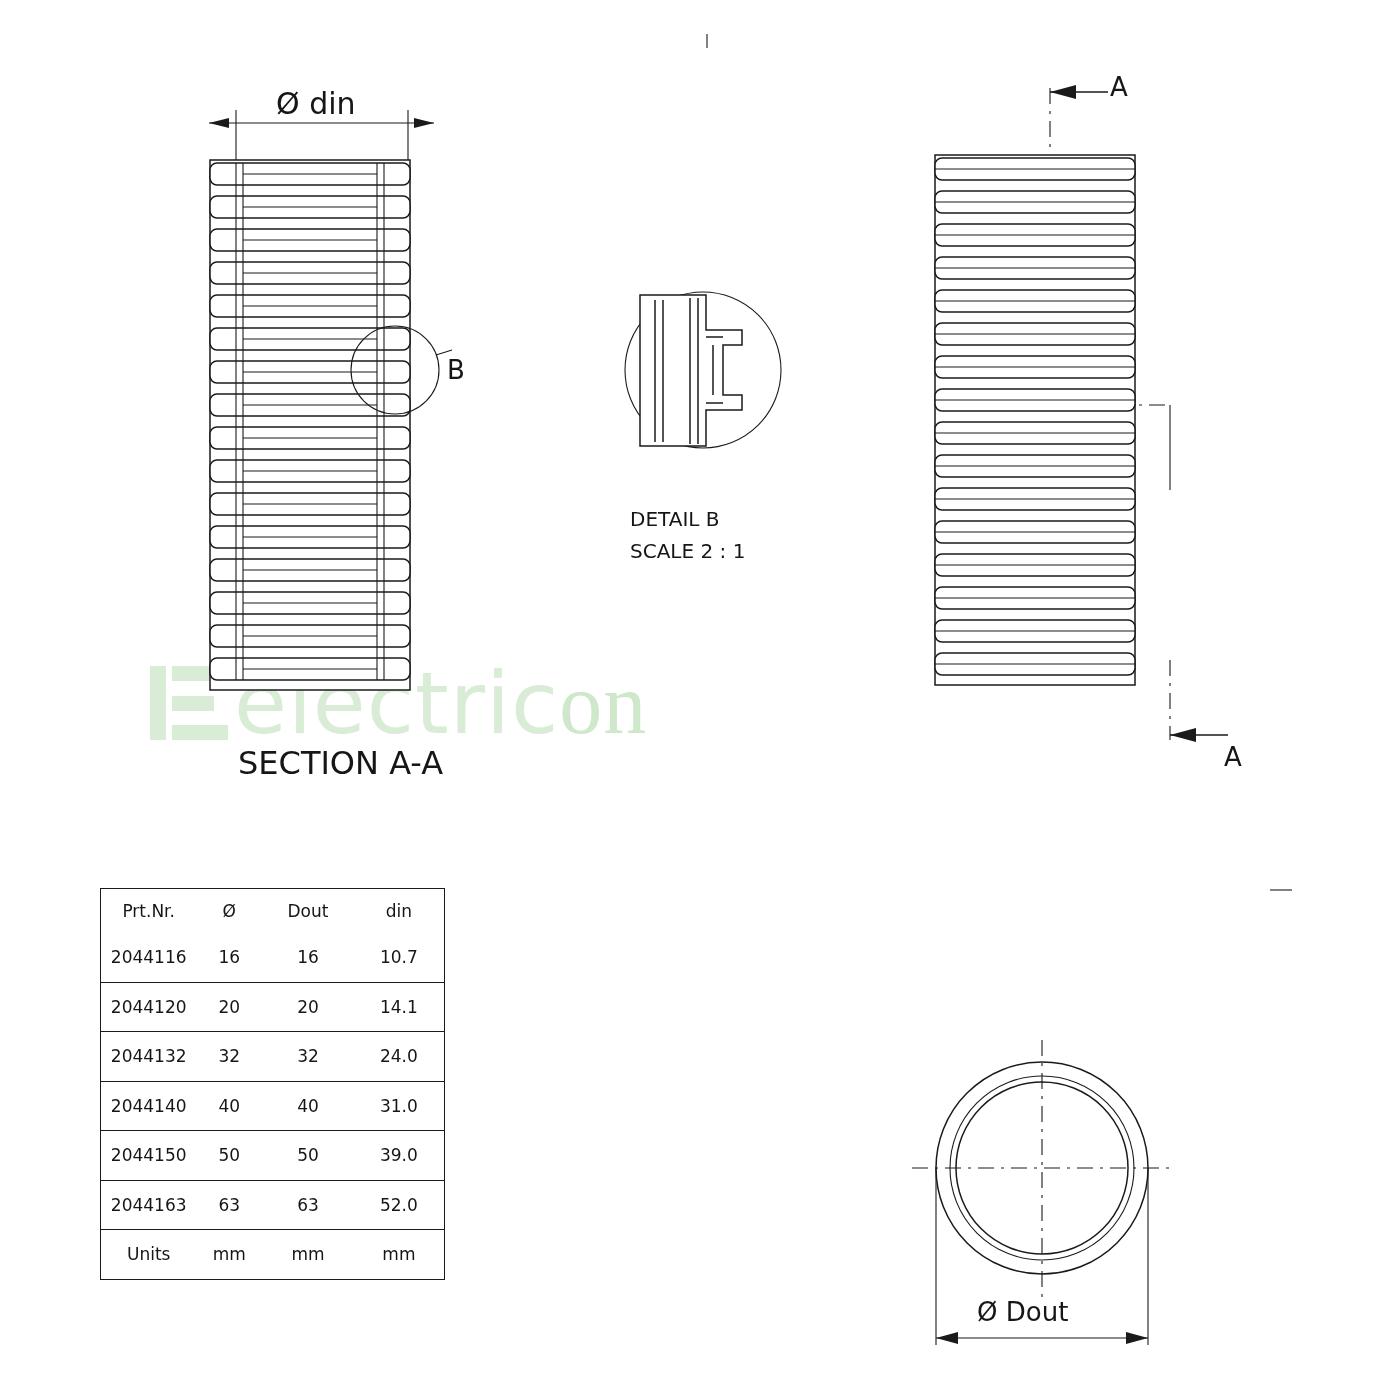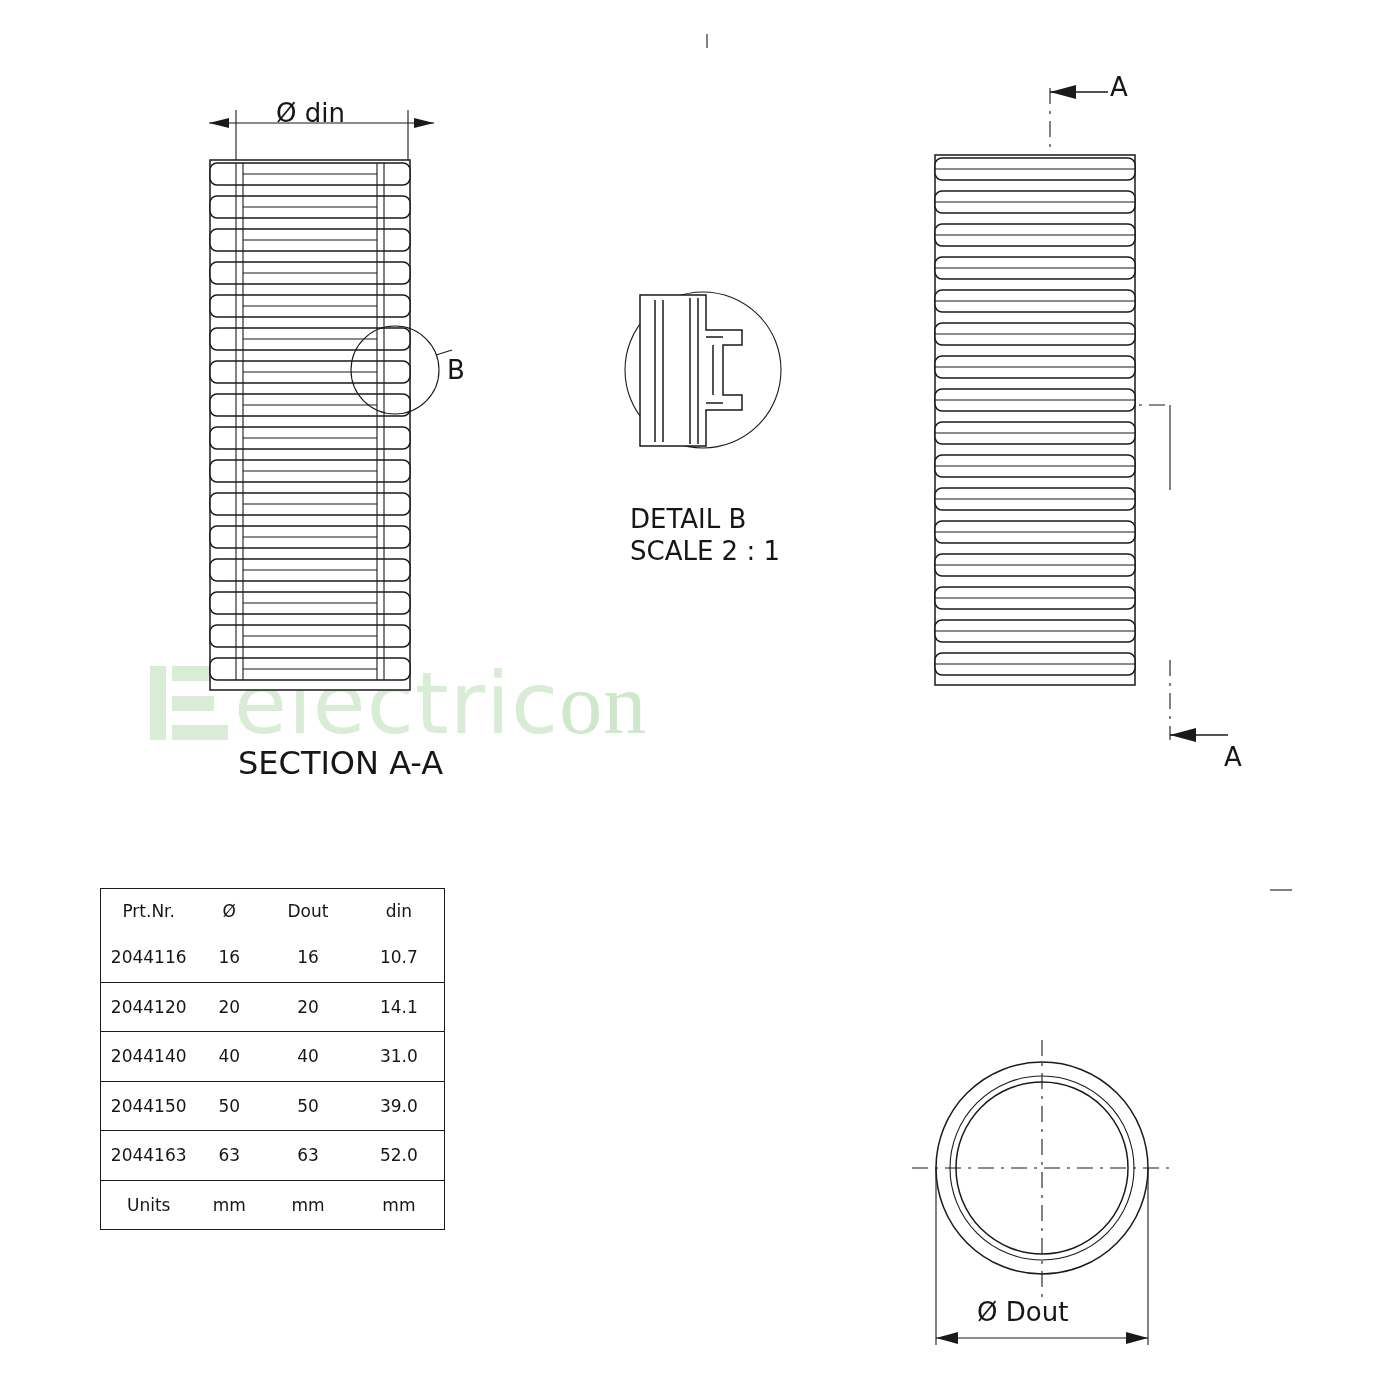--- a/index.html
+++ b/index.html
@@ -58,23 +58,23 @@
   }
   .watermark .wm-text .wm-accent { color: #cfe8cb; font-family: Liberation Serif, serif; }
 
   
   .label {
     position: absolute;
     font-family: "DejaVu Sans", sans-serif;
     color: #161616;
     white-space: pre;
   }
-  .lbl-din      { left: 276px; top: 98px;  font-size: 26px; }
+  .lbl-din      { left: 276px; top: 86px;  font-size: 30px; }
   .lbl-B        { left: 447px; top: 355px; font-size: 26px; }
-  .lbl-detail   { left: 630px; top: 503px; font-size: 26px; line-height: 32px; }
+  .lbl-detail   { left: 630px; top: 503px; font-size: 20px; line-height: 32px; }
   .lbl-section  { left: 238px; top: 744px; font-size: 32px; }
   .lbl-A-top    { left: 1110px; top: 72px; font-size: 26px; }
   .lbl-A-bot    { left: 1224px; top: 742px; font-size: 26px; }
   .lbl-dout     { left: 977px; top: 1297px; font-size: 26px; }
 
   
   .spec-table {
     position: absolute;
     left: 100px;
     top: 888px;
@@ -303,20 +303,26 @@
         <td>16</td>
         <td>10.7</td>
       </tr>
       <tr>
         <td>2044120</td>
         <td>20</td>
         <td>20</td>
         <td>14.1</td>
       </tr>
       <tr>
+        <td>2044132</td>
+        <td>32</td>
+        <td>32</td>
+        <td>24.0</td>
+      </tr>
+      <tr>
         <td>2044140</td>
         <td>40</td>
         <td>40</td>
         <td>31.0</td>
       </tr>
       <tr>
         <td>2044150</td>
         <td>50</td>
         <td>50</td>
         <td>39.0</td>

